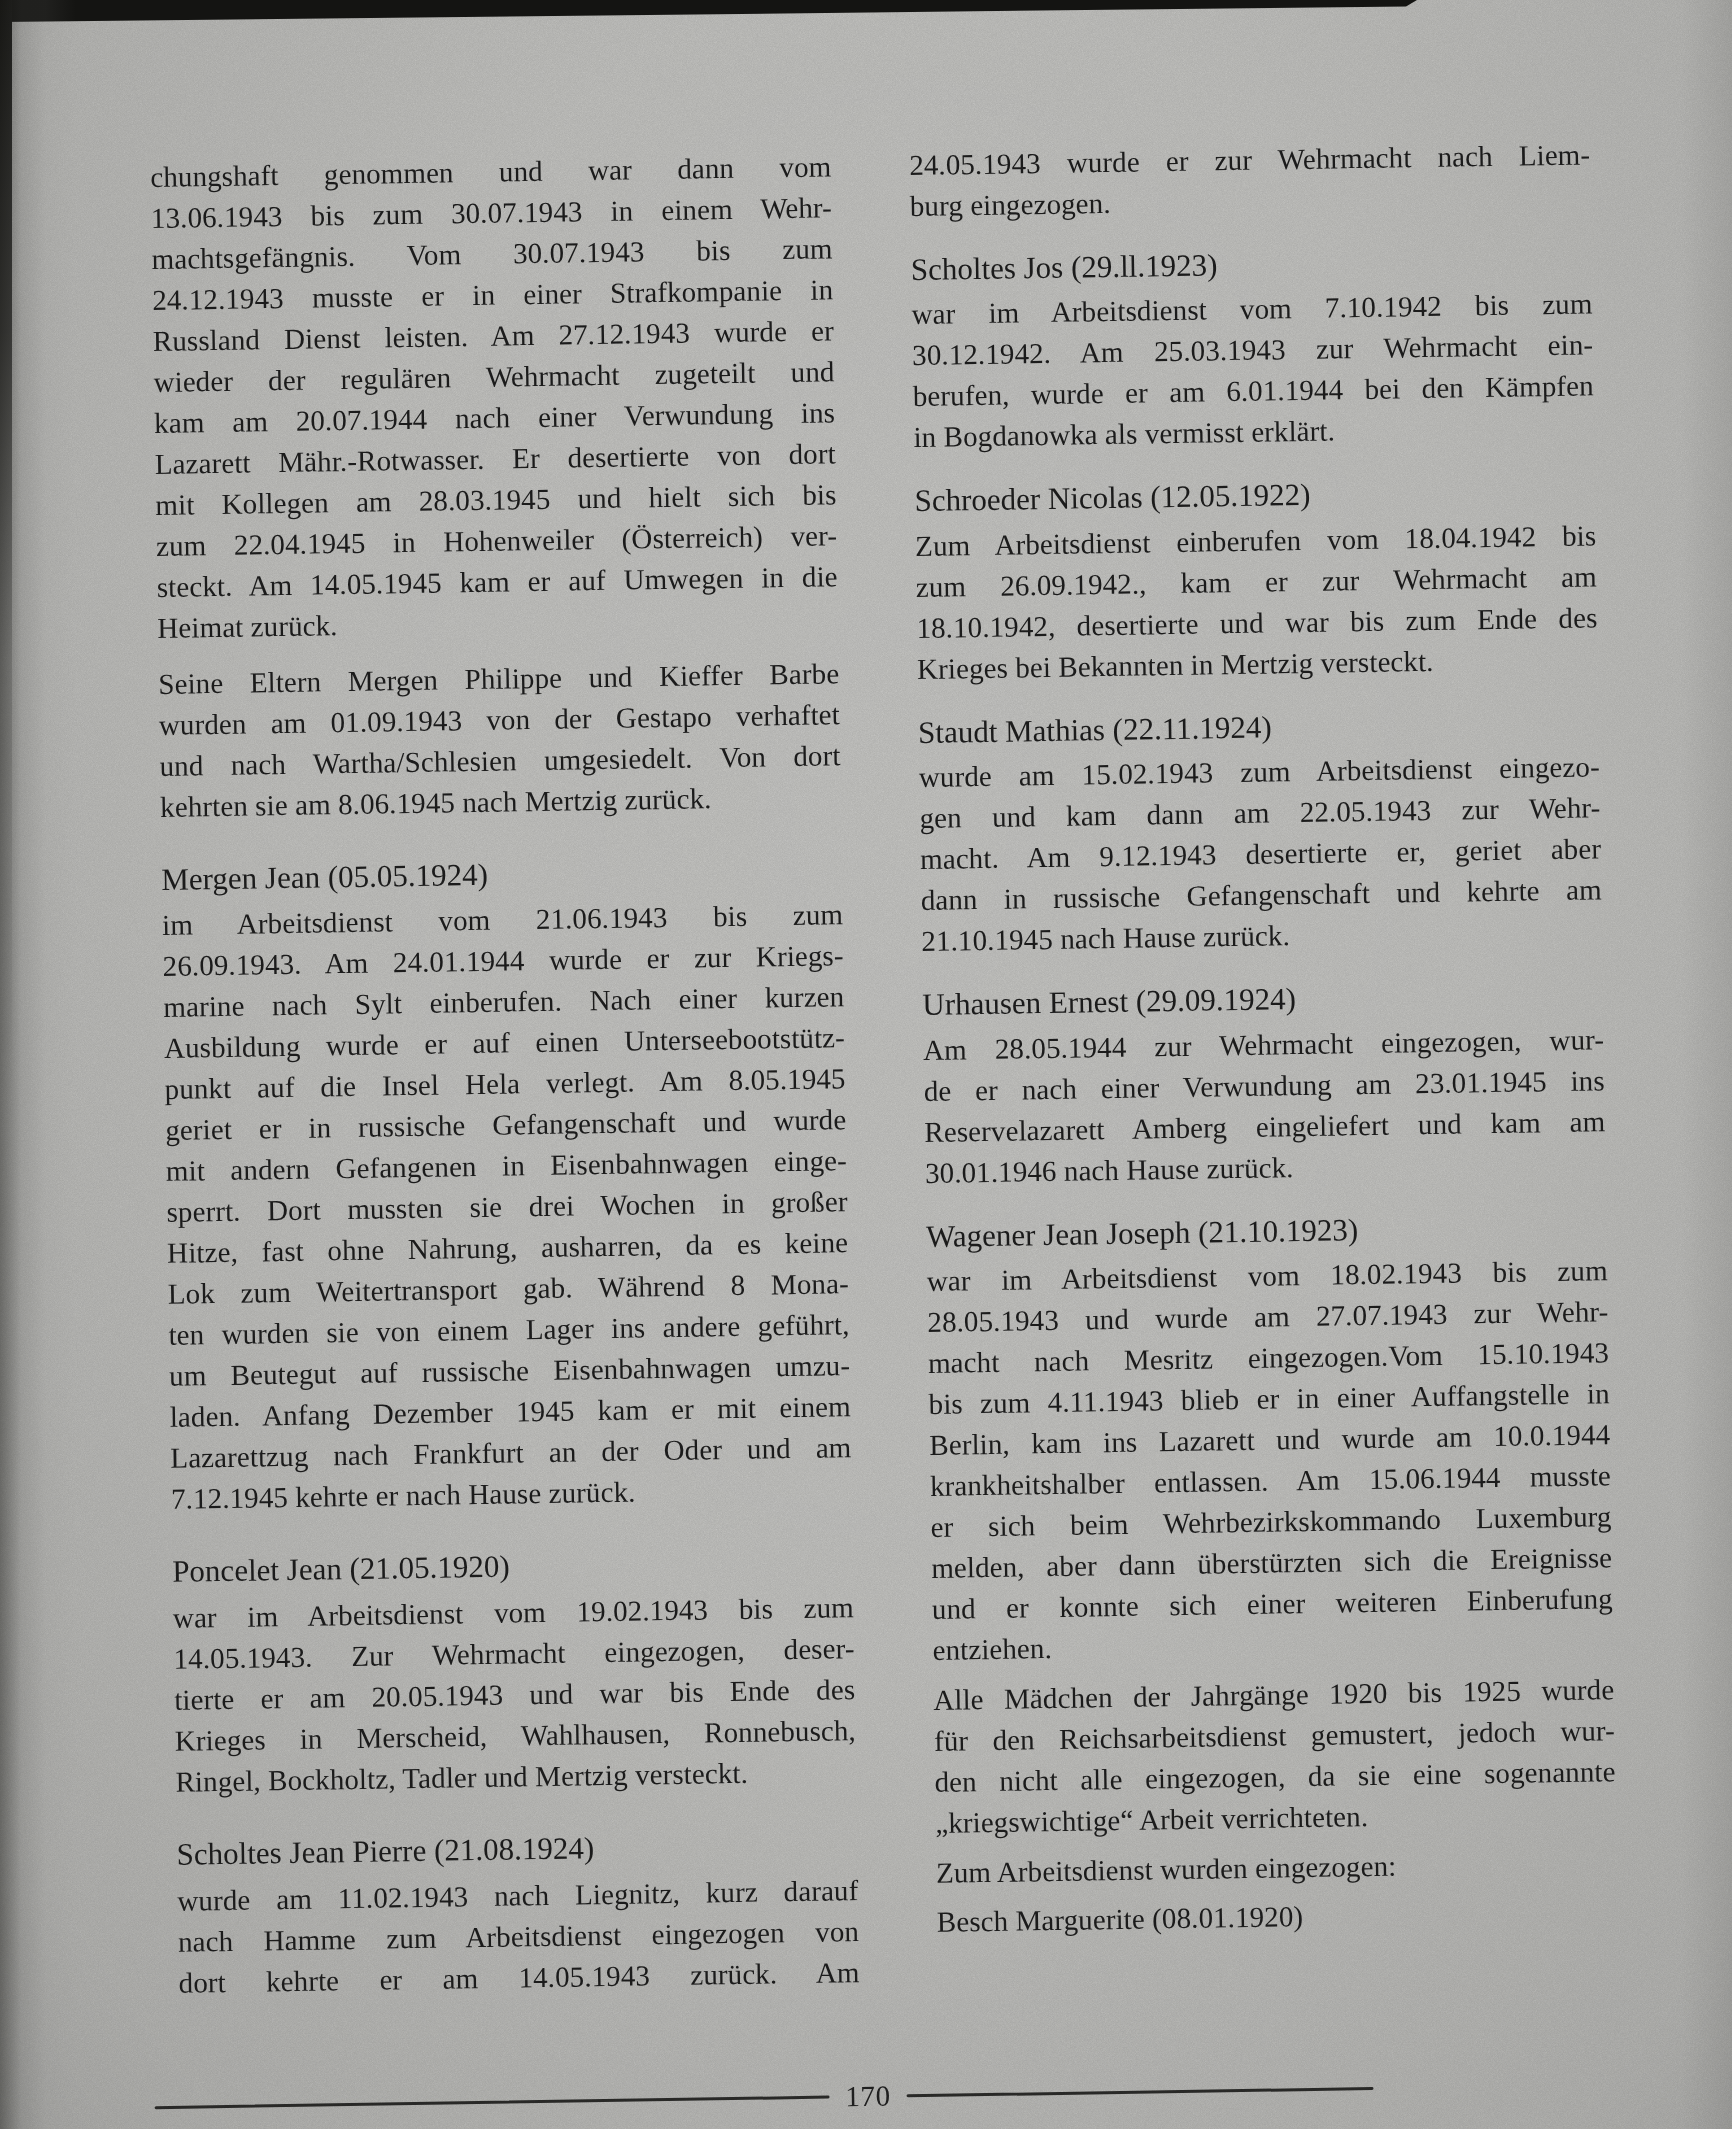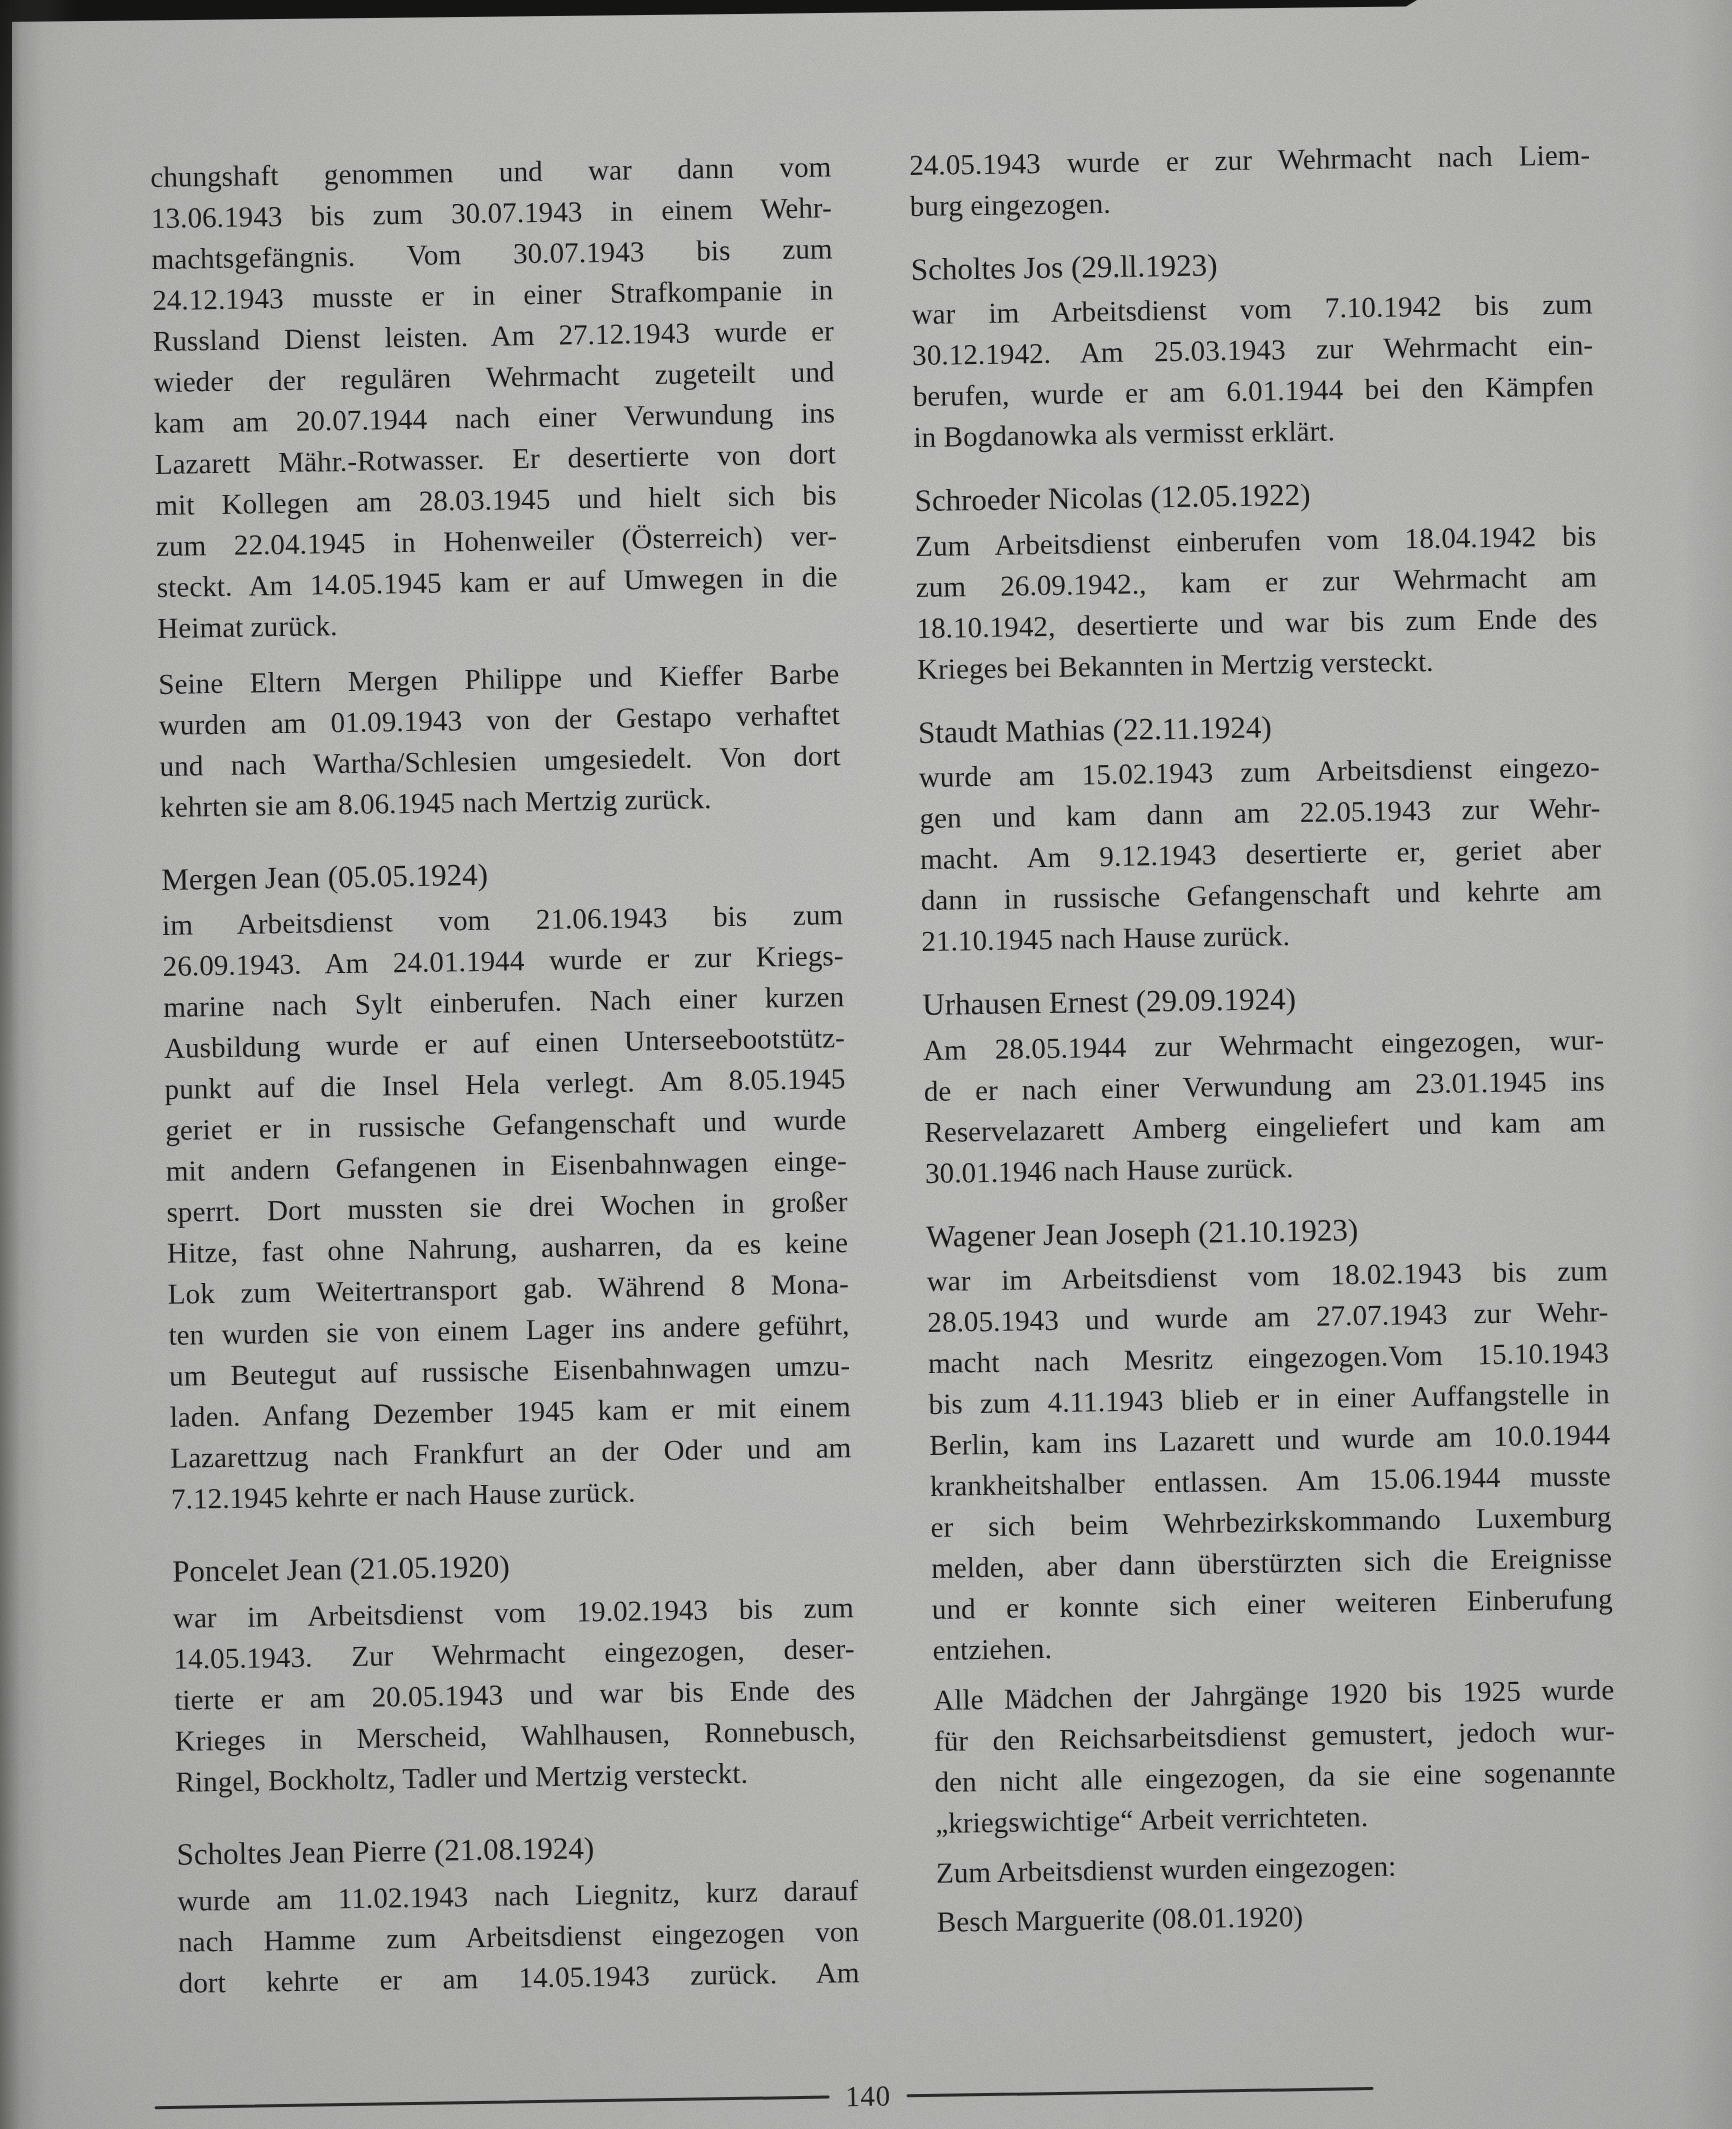--- a/index.html
+++ b/index.html
@@ -182,21 +182,21 @@
         <div class="paragraph">
           <div class="line last">Zum Arbeitsdienst wurden eingezogen:</div>
         </div>
         <div class="paragraph">
           <div class="line last">Besch Marguerite (08.01.1920)</div>
         </div>
       </div>
 
     <div class="footer">
       <div class="rule rule-left"></div>
-      <div class="page-number">140</div>
+      <div class="page-number">170</div>
       <div class="rule rule-right"></div>
     </div>
   </div>
 
   <svg class="noise" width="1732" height="2129" xmlns="http://www.w3.org/2000/svg" viewBox="0 0 2366 2908">
     <filter id="grain">
       <feTurbulence type="fractalNoise" baseFrequency="0.9" numOctaves="2" stitchTiles="stitch"></feTurbulence>
       <feColorMatrix type="matrix" values="0 0 0 0 0  0 0 0 0 0  0 0 0 0 0  0.55 0.55 0.55 0 0"></feColorMatrix>
     </filter>
     <rect width="100%" height="100%" filter="url(#grain)" opacity="0.13"></rect>

